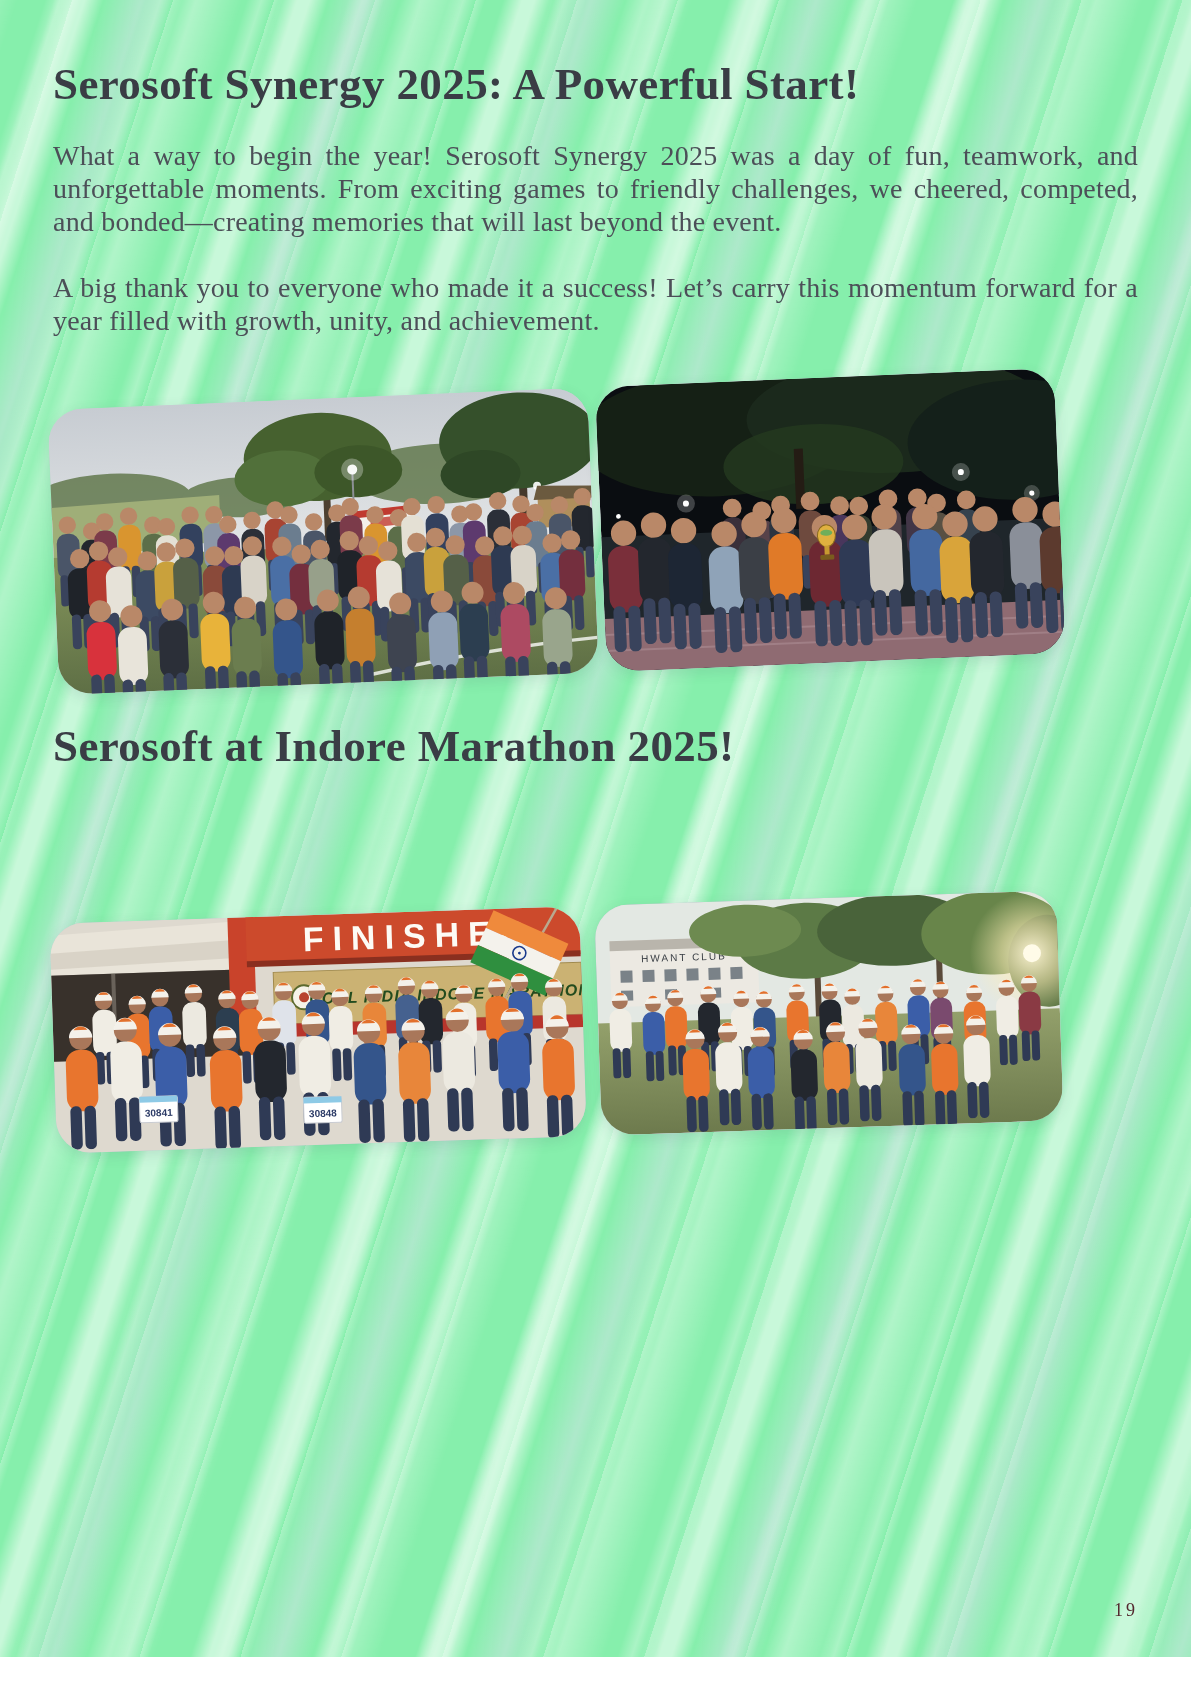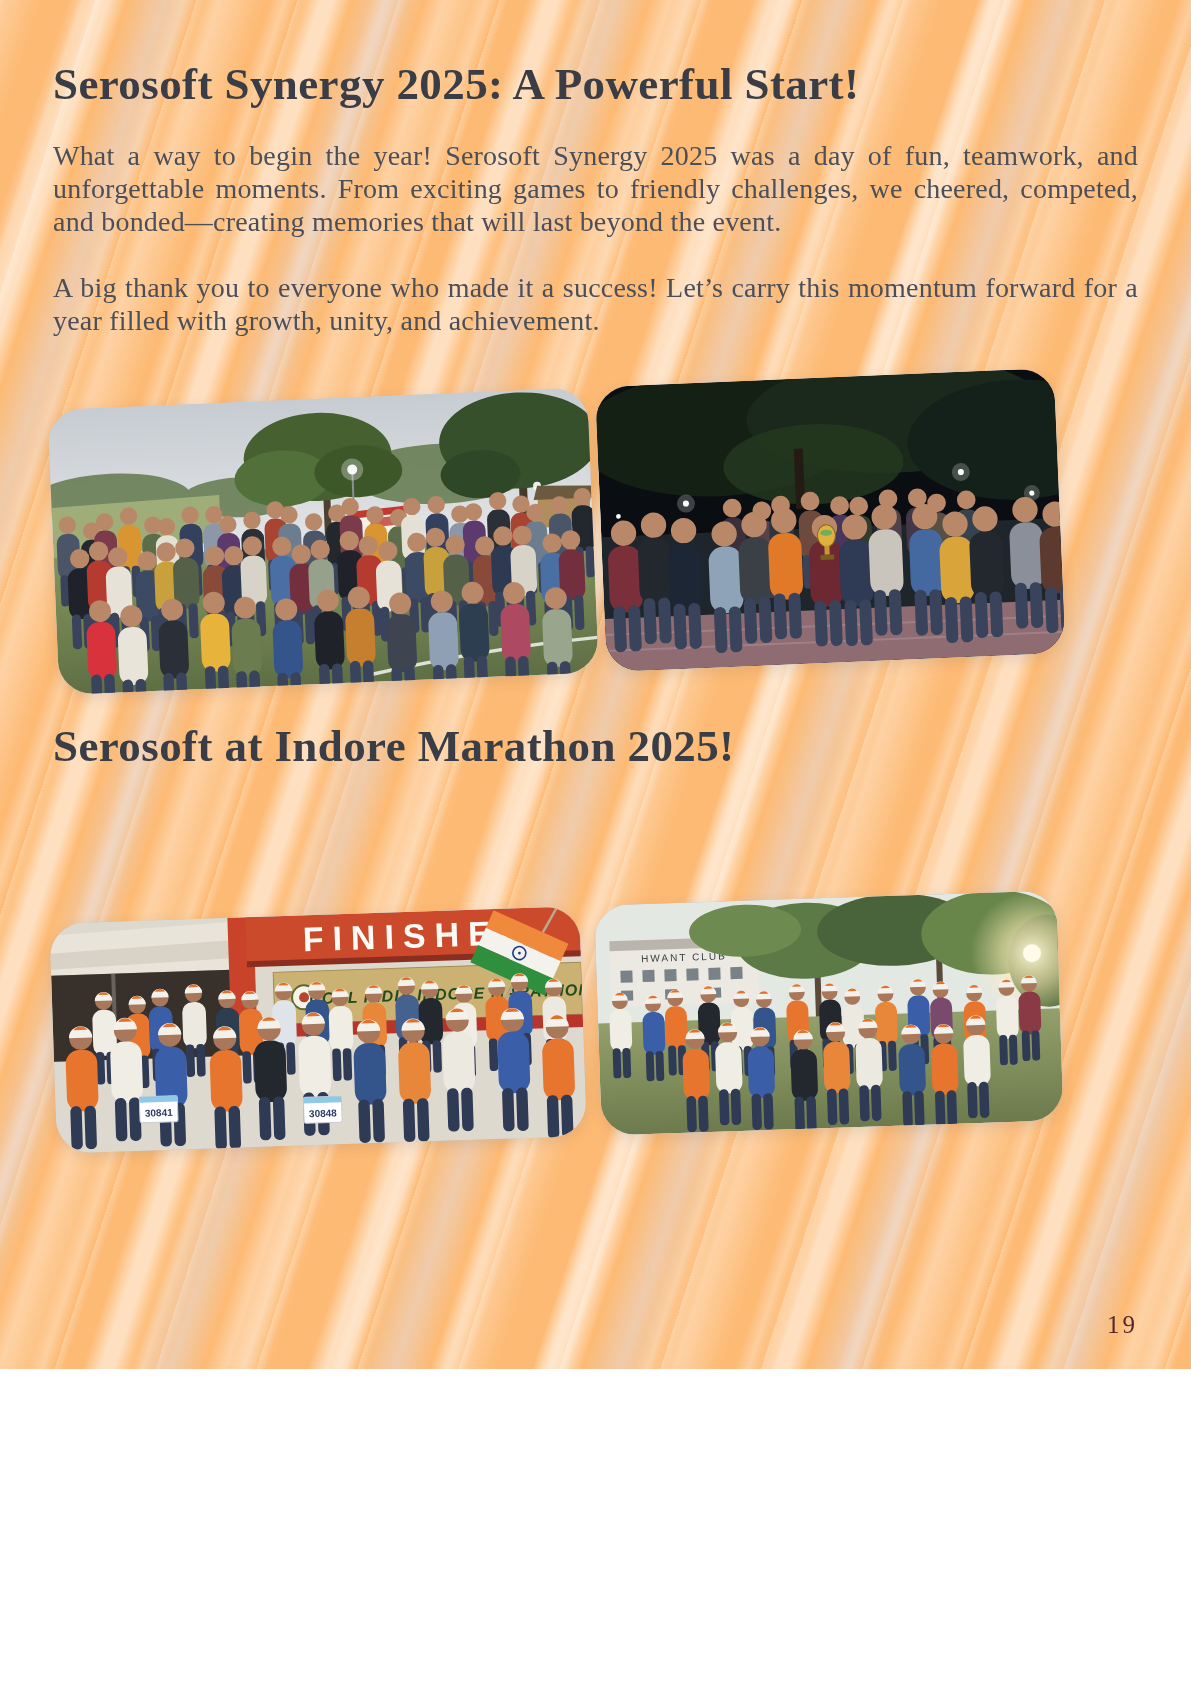--- a/index.html
+++ b/index.html
@@ -1,18 +1,18 @@
 <!DOCTYPE html>
 <html><head>
 <meta charset="utf-8">
 <style>
   html,body{margin:0;padding:0;background:#fff;}
   .page{
-    position:relative;width:1191px;height:1369px;overflow:hidden;
-    background:#fdba74;
+    position:relative;width:1191px;height:1657px;overflow:hidden;
+    background:#86efac;
     font-family:"Liberation Serif","DejaVu Serif",serif;
   }
   
   .page::before{
     content:"";position:absolute;inset:-25%;z-index:0;pointer-events:none;
     background:
       linear-gradient(135deg, rgba(255,255,255,.85) 0%, rgba(255,255,255,0) 14%),
       repeating-linear-gradient(108deg,
         rgba(255,255,255,0) 0px,  rgba(255,255,255,0) 34px,
         rgba(255,255,255,.55) 52px, rgba(255,255,255,.55) 64px,
@@ -43,22 +43,22 @@
     margin:0;border-radius:34px;overflow:hidden;position:relative;
     background:#c9cdd2;flex:0 0 auto;
     box-shadow:0 4px 14px rgba(60,64,90,.12);
   }
   .ph-a{width:540px;height:285px;}
   .ph-b{width:459px;height:285px;}
   .ph-c{width:530px;height:230px;}
   .ph-d{width:462px;height:230px;}
   figure.photo svg{display:block;width:100%;height:100%;}
   .page-number{
-    position:absolute;right:53px;bottom:30px;z-index:1;
-    font-size:25px;color:#53282e;letter-spacing:3px;
+    position:absolute;right:53px;bottom:36px;z-index:1;
+    font-size:18px;color:#53282e;letter-spacing:3px;
   }
   svg text{font-family:"Liberation Sans","DejaVu Sans",sans-serif;}
 </style>
 </head>
 <body>
 
 <div class="page">
   <div class="content">
 
     <section>

